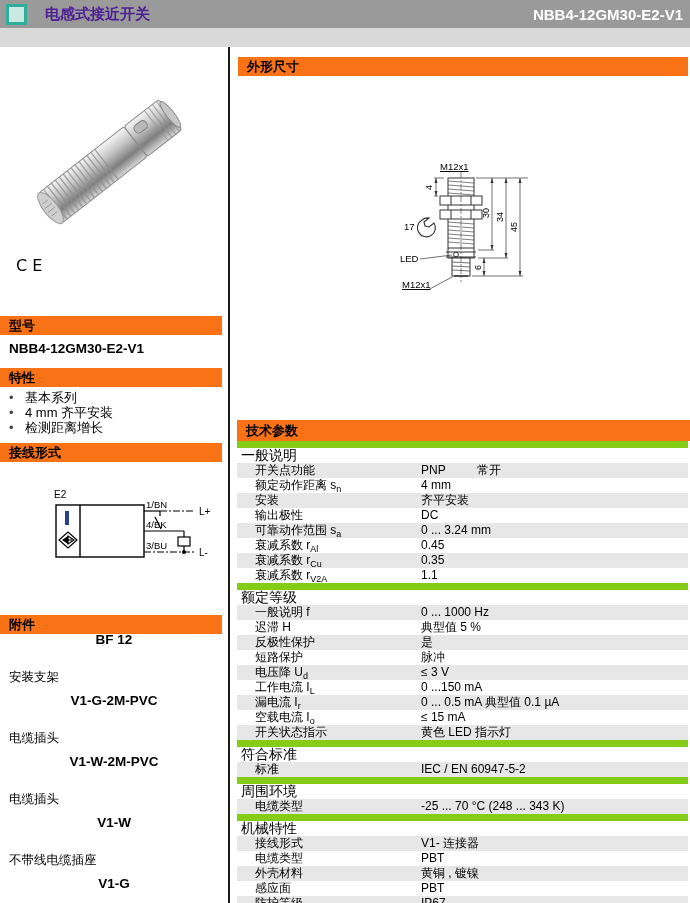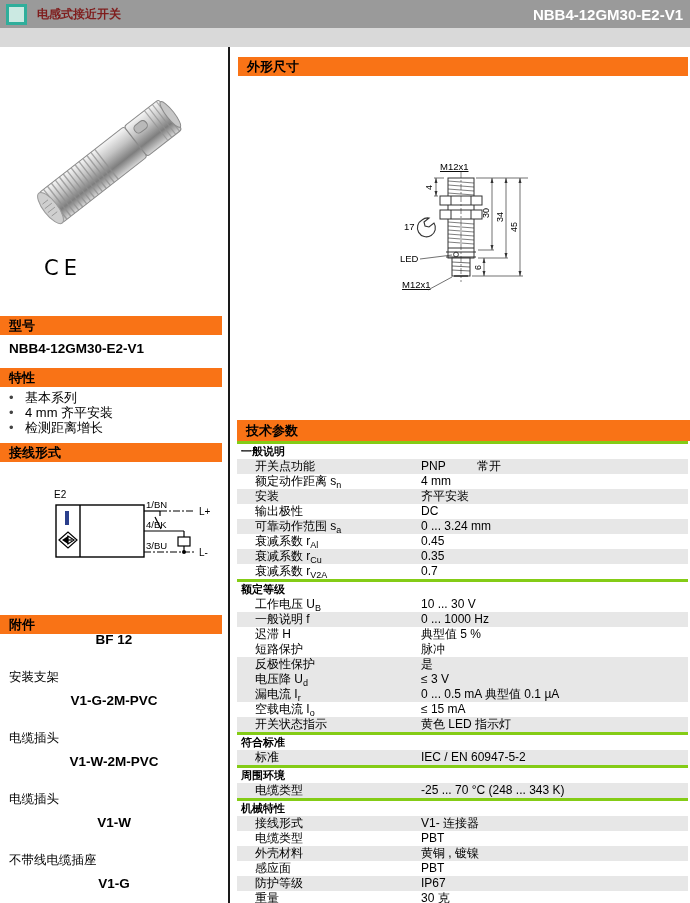--- a/index.html
+++ b/index.html
@@ -4,47 +4,47 @@
 <style>
   html,body{margin:0;padding:0;background:#fff;}
   .page{position:relative;width:690px;height:903px;background:#fff;overflow:hidden;
         font-family:"Liberation Sans",sans-serif;color:#000;}
 
   
   .topbar{position:absolute;left:0;top:0;width:690px;height:28px;background:#9a9a9a;
           display:flex;align-items:center;}
   .brandbox{width:21px;height:21px;margin-left:6px;background:#cbe9e2;
             border:3px solid #2fae9b;box-sizing:border-box;}
-  .topbar-title{color:#7f1d1d;font-weight:bold;font-size:12px;margin-left:10px;}
+  .topbar-title{color:#4c1d95;font-weight:bold;font-size:15px;margin-left:18px;}
   .topbar-model{margin-left:auto;margin-right:7px;color:#fff;font-weight:bold;font-size:15px;}
   .strip{position:absolute;left:0;top:28px;width:690px;height:19px;background:#d9d9d9;}
   .divider{position:absolute;left:228px;top:47px;width:2px;height:856px;background:#1a1a1a;}
 
   
   .secbar{position:absolute;background:#f97316;height:19px;line-height:19px;
           font-weight:bold;font-size:13px;padding-left:9px;box-sizing:border-box;}
   .secbar.left{left:0;width:222px;}
   .secbar.right{left:238px;width:450px;}
 
   
   .model-text{position:absolute;left:9px;top:341px;font-weight:bold;font-size:13.5px;}
   .features{position:absolute;left:9px;top:390px;font-size:13px;}
   .feature-item{height:15px;line-height:15px;margin-bottom:0px;}
   .feature-item .dot{display:inline-block;width:16px;color:#444;}
   .accessories{position:absolute;left:9px;top:632px;width:210px;}
   .acc-name{font-weight:bold;font-size:13.5px;margin-top:9px;line-height:15px;text-align:center;}
   .acc-name:first-child{margin-top:0;}
   .acc-desc{font-size:12.5px;margin-top:23px;line-height:14px;}
-  .ce-mark{position:absolute;left:44px;top:256px;font-size:21px;letter-spacing:5px;
+  .ce-mark{position:absolute;left:16px;top:256px;font-size:16px;letter-spacing:5px;
            font-family:"DejaVu Sans",sans-serif;}
 
   
   .tech-table{position:absolute;left:237px;top:441px;width:451px;font-size:12px;}
-  .tgroup-h{font-weight:bold;font-size:11px;height:15px;line-height:14px;
-            border-top:3px solid #84cc16;padding-left:4px;}
+  .tgroup-h{font-weight:normal;font-size:14px;height:15px;line-height:14px;
+            border-top:7px solid #84cc16;padding-left:4px;}
   .trow{position:relative;height:15px;line-height:15px;}
   .trow.shade{background:#e7e7e7;}
   .trow .lbl{position:absolute;left:18px;top:0;white-space:nowrap;}
   .trow .val{position:absolute;left:184px;top:0;white-space:nowrap;}
   .trow .val2{position:absolute;left:240px;top:0;white-space:nowrap;}
   sub{font-size:9px;line-height:0;}
 
   svg text{font-family:"Liberation Sans",sans-serif;}
 </style>
 </head>
@@ -274,47 +274,47 @@
       <div class="trow">
         <span class="lbl">衰减系数 r<sub>Al</sub></span>
         <span class="val">0.45</span>
       </div>
       <div class="trow shade">
         <span class="lbl">衰减系数 r<sub>Cu</sub></span>
         <span class="val">0.35</span>
       </div>
       <div class="trow">
         <span class="lbl">衰减系数 r<sub>V2A</sub></span>
-        <span class="val">0.7</span>
+        <span class="val">1.1</span>
       </div>
       <div class="tgroup-h">额定等级</div>
-      <div class="trow">
-        <span class="lbl">工作电压 U<sub>B</sub></span>
-        <span class="val">10 ... 30 V</span>
-      </div>
       <div class="trow shade">
         <span class="lbl">一般说明 f</span>
         <span class="val">0 ... 1000 Hz</span>
       </div>
       <div class="trow">
         <span class="lbl">迟滞 H</span>
         <span class="val">典型值 5 %</span>
       </div>
+      <div class="trow shade">
+        <span class="lbl">反极性保护</span>
+        <span class="val">是</span>
+      </div>
       <div class="trow">
         <span class="lbl">短路保护</span>
         <span class="val">脉冲</span>
       </div>
       <div class="trow shade">
-        <span class="lbl">反极性保护</span>
-        <span class="val">是</span>
-      </div>
-      <div class="trow shade">
         <span class="lbl">电压降 U<sub>d</sub></span>
         <span class="val">≤ 3 V</span>
       </div>
+      <div class="trow">
+        <span class="lbl">工作电流 I<sub>L</sub></span>
+        <span class="val">0 ...150 mA</span>
+      </div>
       <div class="trow shade">
         <span class="lbl">漏电流 I<sub>r</sub></span>
         <span class="val">0 ... 0.5 mA 典型值 0.1 µA</span>
       </div>
       <div class="trow">
         <span class="lbl">空载电流 I<sub>o</sub></span>
         <span class="val">≤ 15 mA</span>
       </div>
       <div class="trow shade">
         <span class="lbl">开关状态指示</span>

